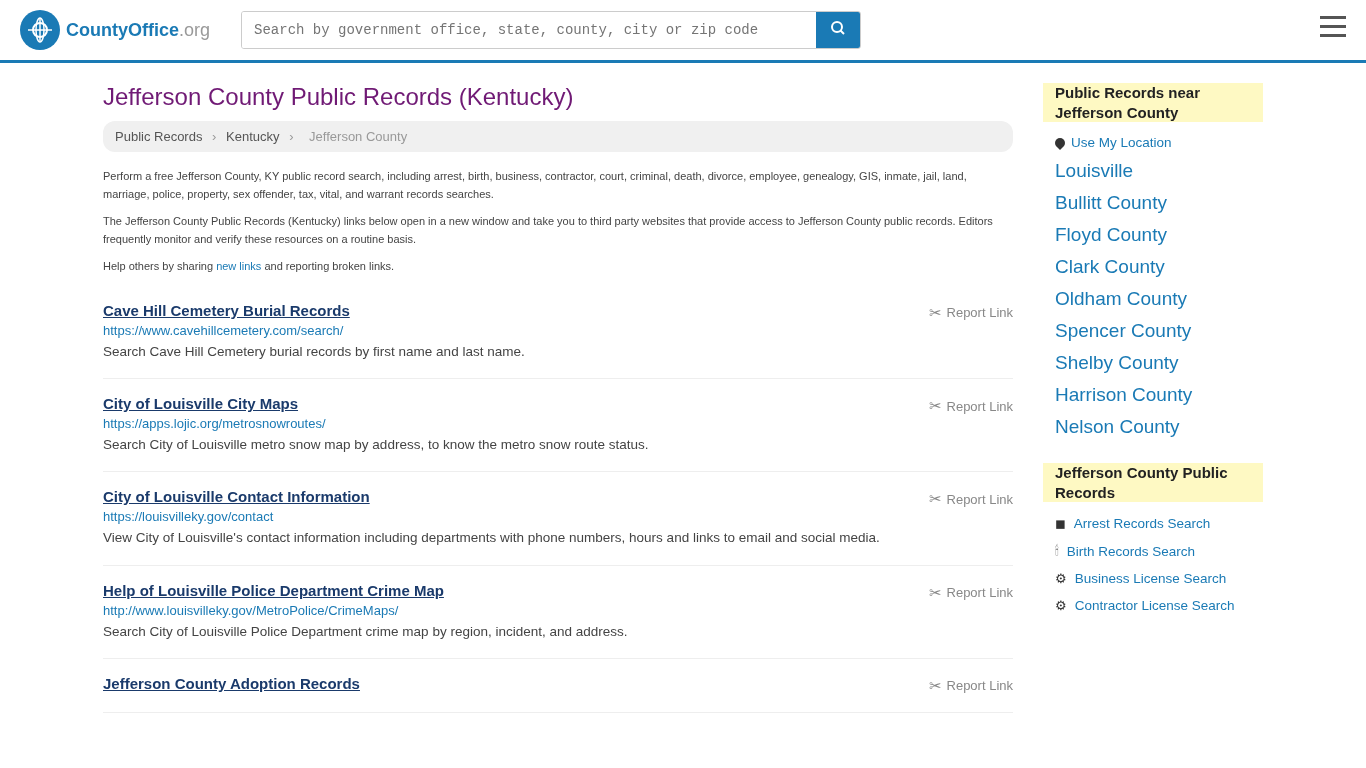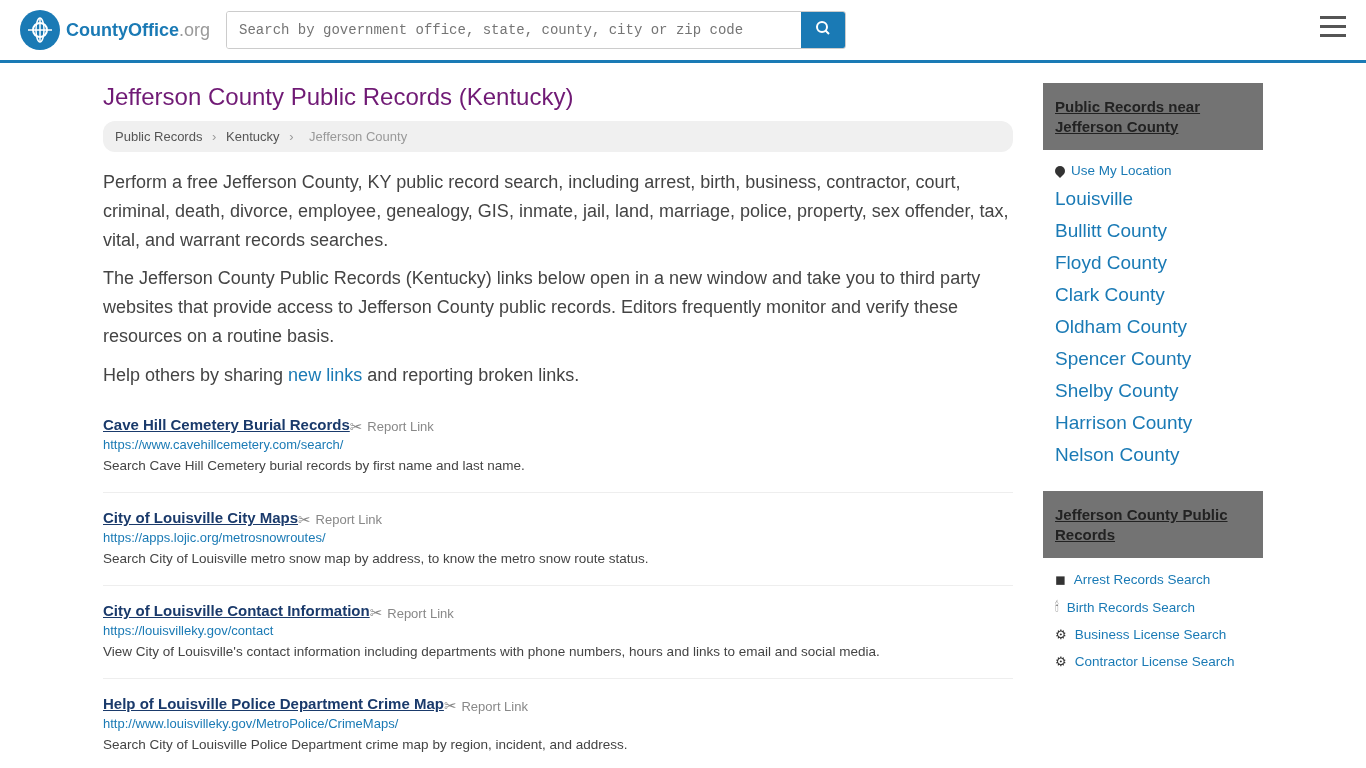--- a/index.html
+++ b/index.html
@@ -5,21 +5,21 @@
     * { box-sizing: border-box; margin: 0; padding: 0; }
     body { font-family: Arial, sans-serif; font-size: 14px; color: #333; background: #fff; }
 
     
     .header {
       background: #fff;
       border-bottom: 3px solid #1a7ab5;
       padding: 10px 20px;
       display: flex;
       align-items: center;
-      gap: 16px;
+      gap: 31px;
     }
     .logo-area {
       display: flex;
       align-items: center;
       gap: 6px;
       text-decoration: none;
     }
     .logo-circle {
       width: 40px;
       height: 40px;
@@ -92,21 +92,21 @@
       padding: 8px 12px;
       border-radius: 12px;
       margin-bottom: 16px;
       font-size: 13px;
       color: #555;
     }
     .breadcrumb a { color: #555; text-decoration: none; }
     .breadcrumb span { margin: 0 6px; color: #999; }
 
     .description {
-      font-size: 18px;
+      font-size: 11px;
       line-height: 1.6;
       color: #444;
       margin-bottom: 10px;
     }
     .description a { color: #1a7ab5; }
 
     
     .record-entry {
       border-bottom: 1px solid #eee;
       padding: 16px 0;
@@ -115,20 +115,21 @@
       font-size: 15px;
       font-weight: bold;
       color: #1a3a6b;
       text-decoration: underline;
       cursor: pointer;
       display: inline-block;
       margin-bottom: 4px;
     }
     .record-header {
       display: flex;
+      justify-content: space-between;
       align-items: flex-start;
     }
     .report-link {
       display: flex;
       align-items: center;
       gap: 5px;
       color: #888;
       font-size: 13px;
       cursor: pointer;
       white-space: nowrap;
@@ -147,28 +148,27 @@
 
     
     .sidebar {
       width: 220px;
       flex-shrink: 0;
     }
     .sidebar-section {
       margin-bottom: 20px;
     }
     .sidebar-header {
-      background: #737373;
-      padding: 14px 12px;
+      background: #fef9c3;
+      padding: 0 12px;
       font-size: 15px;
       font-weight: bold;
       color: #222;
       margin-bottom: 8px;
       line-height: 1.3;
-      text-decoration: underline;
     }
     .sidebar-link {
       display: block;
       padding: 5px 12px;
       color: #1a7ab5;
       text-decoration: none;
       font-size: 19px;
       cursor: pointer;
     }
     .sidebar-use-location {

